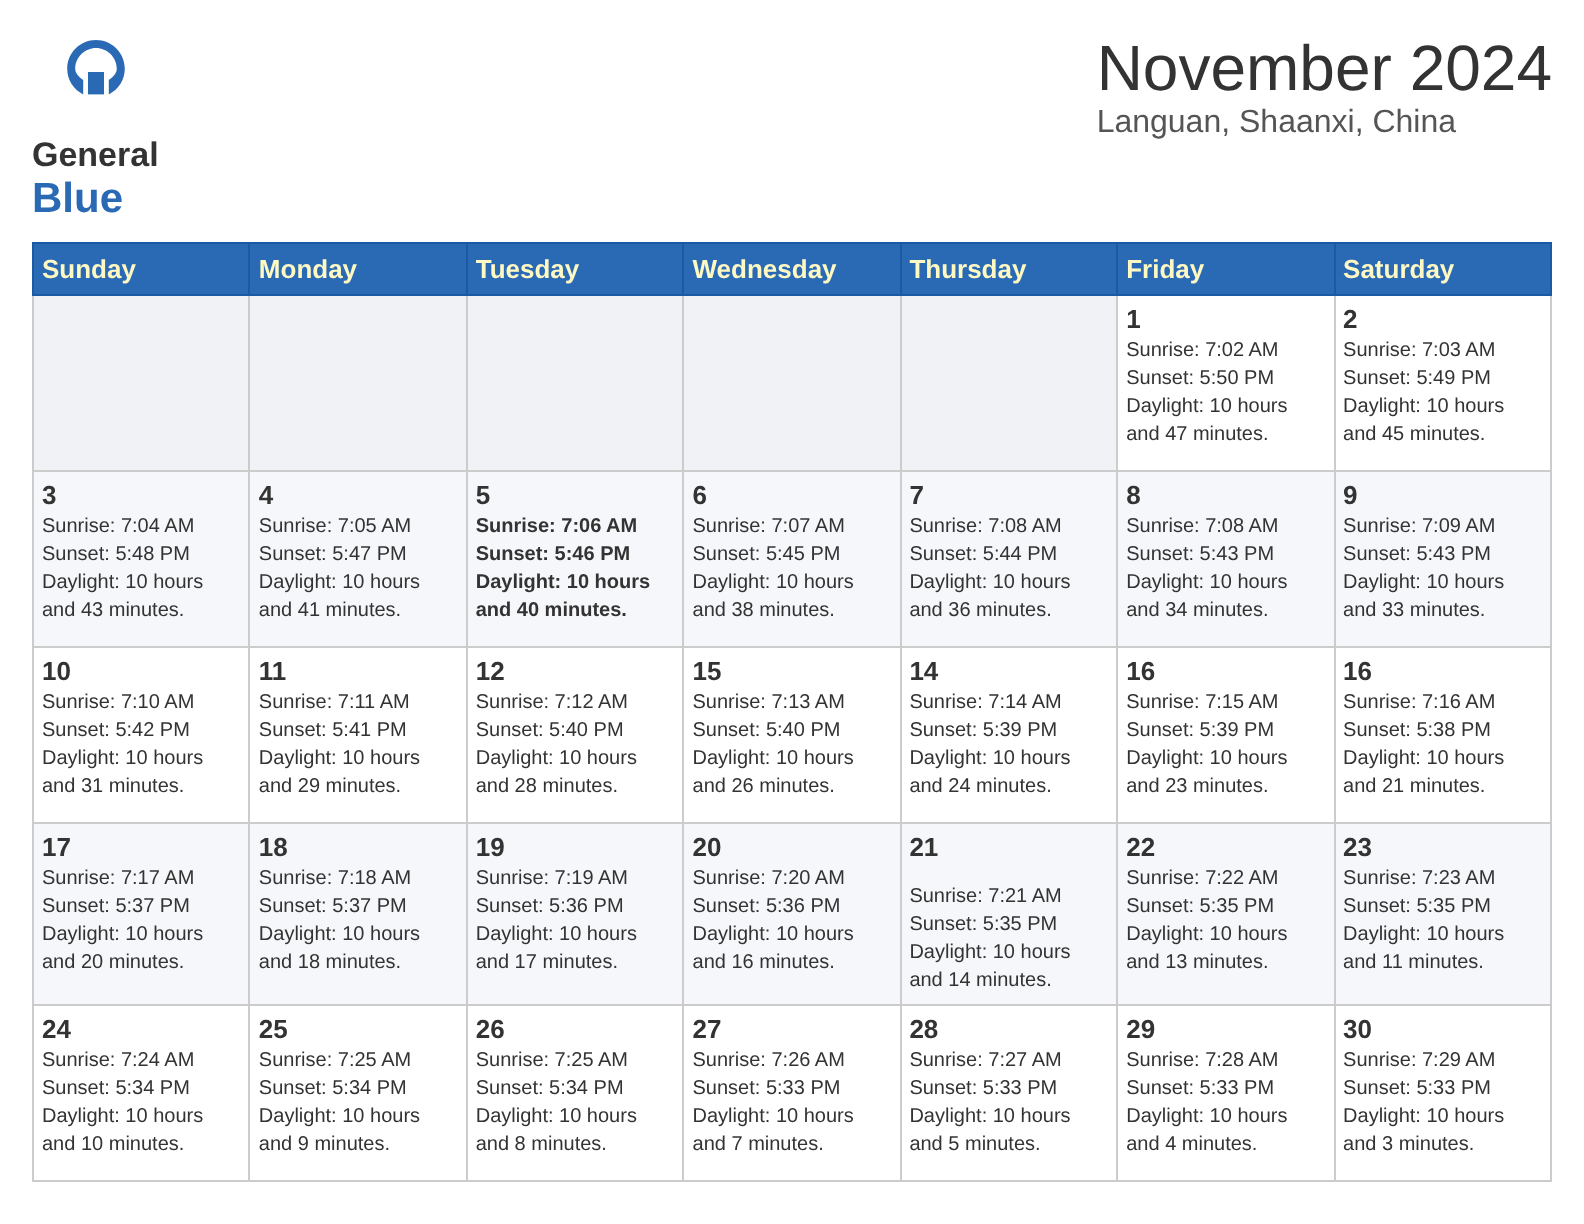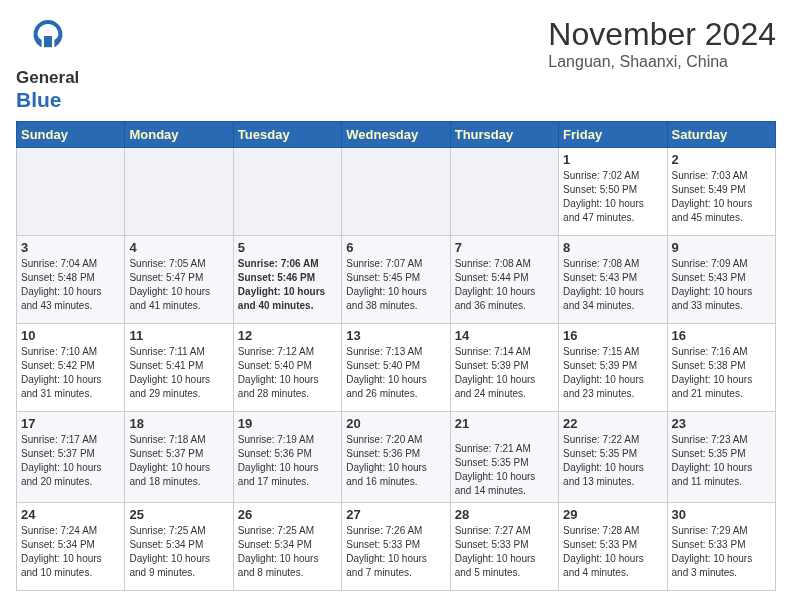--- a/index.html
+++ b/index.html
@@ -205,21 +205,21 @@
 and 29 minutes.</div>
         </td>
         <td>
           <span class="day-number">12</span>
           <div class="day-info" style="white-space: pre-line;">Sunrise: 7:12 AM
 Sunset: 5:40 PM
 Daylight: 10 hours
 and 28 minutes.</div>
         </td>
         <td>
-          <span class="day-number">13</span>
+          <span class="day-number">15</span>
           <div class="day-info" style="white-space: pre-line;">Sunrise: 7:13 AM
 Sunset: 5:40 PM
 Daylight: 10 hours
 and 26 minutes.</div>
         </td>
         <td>
           <span class="day-number">14</span>
           <div class="day-info" style="white-space: pre-line;">Sunrise: 7:14 AM
 Sunset: 5:39 PM
 Daylight: 10 hours

